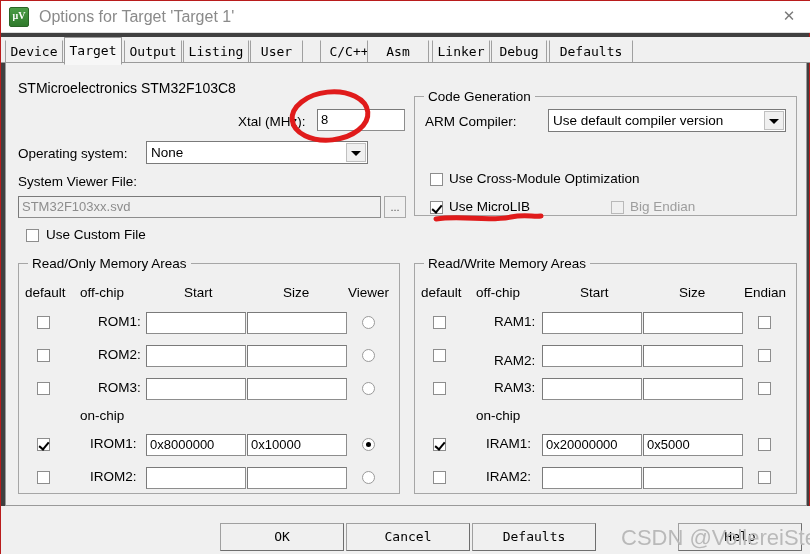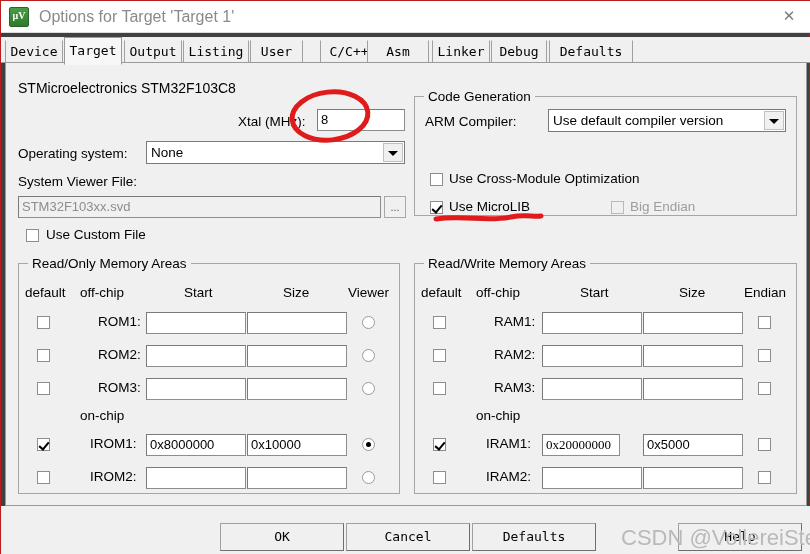--- a/index.html
+++ b/index.html
@@ -328,21 +328,21 @@
   <div class="tab-sep-line"></div>
 
   <div class="panel">
 
     <div class="lbl" style="left:12px; top:17px; font-size:14px;">STMicroelectronics STM32F103C8</div>
 
     <div class="lbl" style="left:232px; top:51px;">Xtal (MHz):</div>
     <div class="tbox" style="left:311px; top:46px; width:88px;">8</div>
 
     <div class="lbl" style="left:12px; top:83px;">Operating system:</div>
-    <div class="combo" style="left:140px; top:78px; width:259px;">
+    <div class="combo" style="left:140px; top:78px; width:222px;">
       <span>None</span>
       <span class="arrow"></span>
     </div>
 
     <div class="lbl" style="left:12px; top:111px;">System Viewer File:</div>
     <div class="tbox readonly" style="left:12px; top:133px; width:363px;">STM32F103xx.svd</div>
     <div class="browse-btn" style="left:378px; top:133px; width:22px; height:22px;">...</div>
 
     <div class="cb" style="left:20px; top:166px;" id="cb-custom-file"></div>
     <div class="lbl" style="left:40px; top:164px;">Use Custom File</div>
@@ -408,32 +408,32 @@
         <div class="lbl" style="left: 470px; top: 222px;">off-chip</div>
         <div class="lbl" style="left: 574px; top: 222px;">Start</div>
         <div class="lbl" style="left: 673px; top: 222px;">Size</div>
         <div class="lbl" style="left: 738px; top: 222px;">Endian</div>
         <div class="cb" style="left: 427px; top: 253px;"></div>
         <div class="lbl" style="left: 488px; top: 251px; right: auto;">RAM1:</div>
         <div class="tbox" style="left: 536px; top: 249px; width: 100px;"></div>
         <div class="tbox" style="left: 637px; top: 249px; width: 100px;"></div>
         <div class="cb" style="left: 752px; top: 253px;"></div>
         <div class="cb" style="left: 427px; top: 286px;"></div>
-        <div class="lbl" style="left: 488px; top: 284px; right: auto;">RAM2:</div>
+        <div class="lbl" style="left: 488px; top: 290px; right: auto;">RAM2:</div>
         <div class="tbox" style="left: 536px; top: 282px; width: 100px;"></div>
         <div class="tbox" style="left: 637px; top: 282px; width: 100px;"></div>
         <div class="cb" style="left: 752px; top: 286px;"></div>
         <div class="cb" style="left: 427px; top: 319px;"></div>
         <div class="lbl" style="left: 488px; top: 317px; right: auto;">RAM3:</div>
         <div class="tbox" style="left: 536px; top: 315px; width: 100px;"></div>
         <div class="tbox" style="left: 637px; top: 315px; width: 100px;"></div>
         <div class="cb" style="left: 752px; top: 319px;"></div>
         <div class="cb checked" style="left: 427px; top: 375px;"></div>
         <div class="lbl" style="left: 480px; top: 373px; right: auto;">IRAM1:</div>
-        <div class="tbox" style="left: 536px; top: 371px; width: 78px; font-family: Liberation Serif, serif;">0x20000000</div>
+        <div class="tbox" style="left: 536px; top: 371px; width: 100px;">0x20000000</div>
         <div class="tbox" style="left: 637px; top: 371px; width: 100px;">0x5000</div>
         <div class="cb" style="left: 752px; top: 375px;"></div>
         <div class="cb" style="left: 427px; top: 408px;"></div>
         <div class="lbl" style="left: 480px; top: 406px; right: auto;">IRAM2:</div>
         <div class="tbox" style="left: 536px; top: 404px; width: 100px;"></div>
         <div class="tbox" style="left: 637px; top: 404px; width: 100px;"></div>
         <div class="cb" style="left: 752px; top: 408px;"></div>
         <div class="lbl" style="left: 470px; top: 345px;">on-chip</div>
       </div>
 

